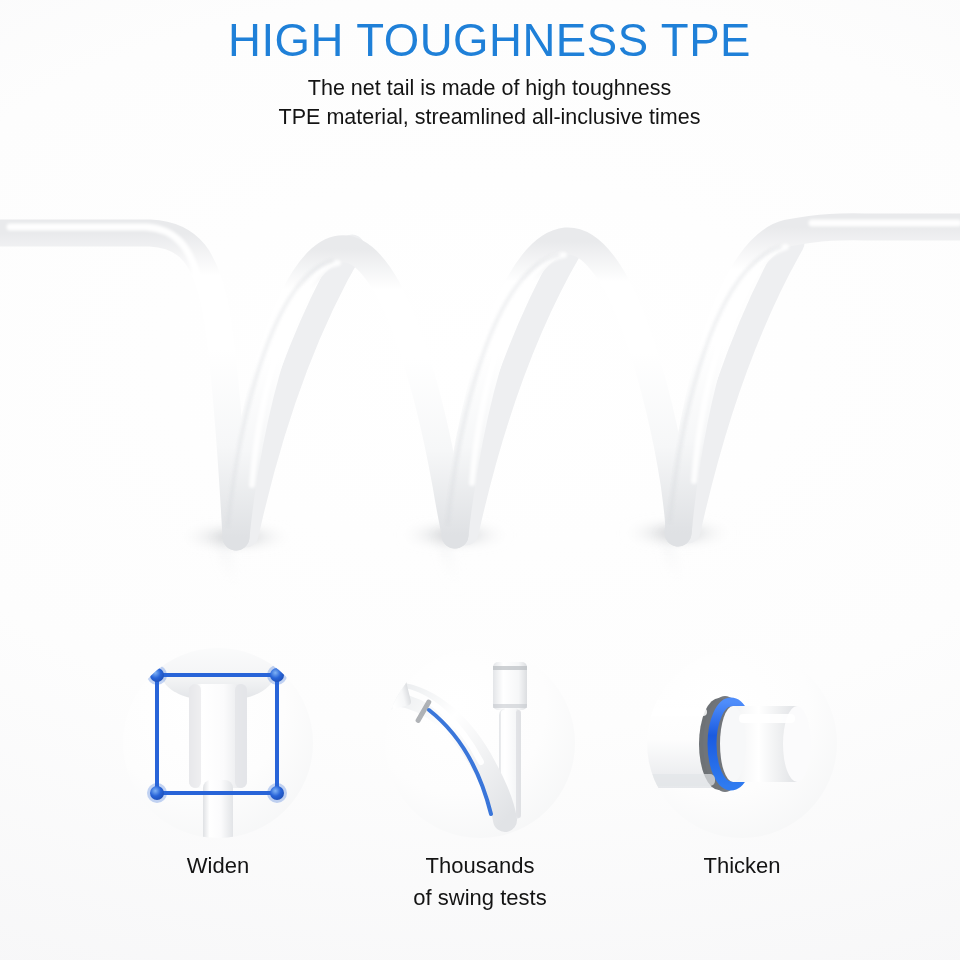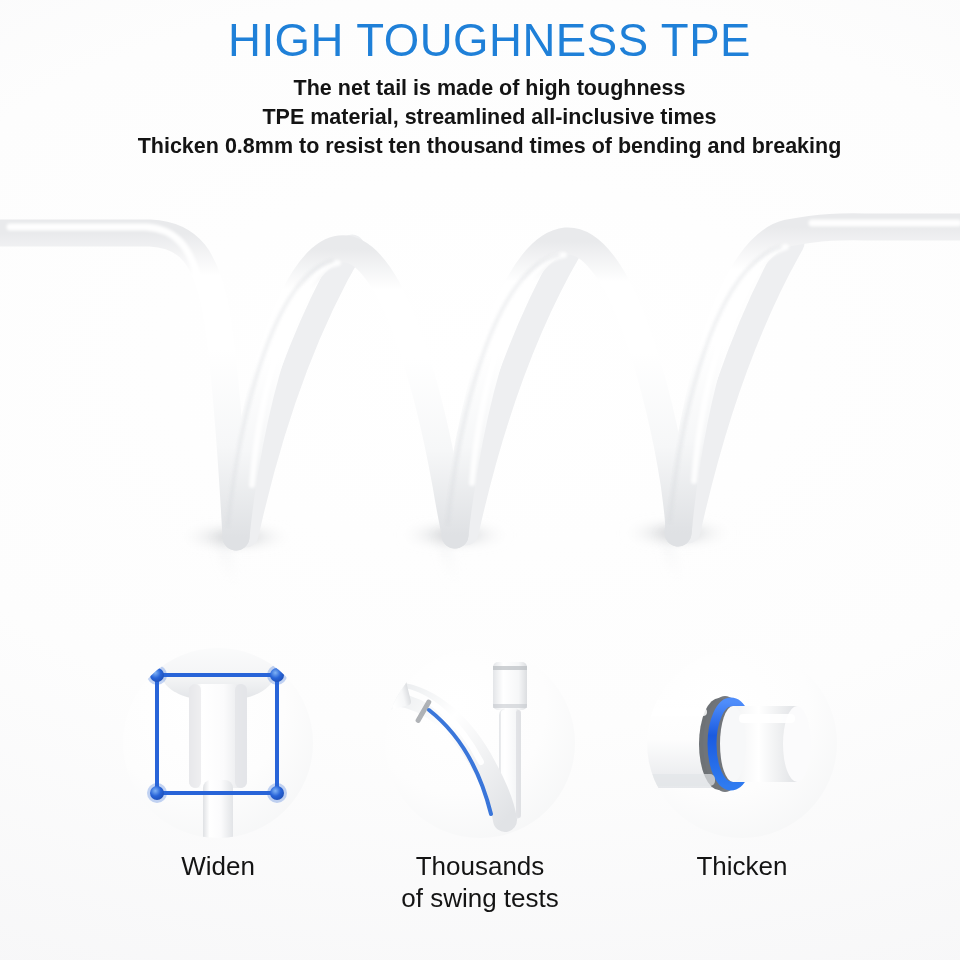--- a/index.html
+++ b/index.html
@@ -40,21 +40,21 @@
     white-space: nowrap;
     font-stretch: condensed;
     transform: scaleX(0.97);
   }
 
   .subtitle {
     margin-top: 8px;
     color: #141414;
     font-size: 21.5px;
     line-height: 29px;
-    font-weight: 700;
+    font-weight: 400;
   }
   .subtitle div { white-space: nowrap; }
 
   
   .hero {
     position: absolute;
     top: 185px; left: 0;
     width: 960px;
     height: 430px;
   }
@@ -96,38 +96,37 @@
     position: absolute;
     inset: 0;
     width: 190px;
     height: 190px;
   }
 
   .feature-label {
     margin-top: 12px;
     text-align: center;
     color: #141414;
-    font-size: 26px;
+    font-size: 22px;
     line-height: 32px;
     font-weight: 400;
     white-space: pre-line;
   }
 </style>
 </head>
 <body>
 
 <div class="page">
 
   <div class="header">
     <div class="title">HIGH TOUGHNESS TPE</div>
 
     <div class="subtitle">
       <div>The net tail is made of high toughness</div>
       <div>TPE material, streamlined all-inclusive times</div>
-      <div>Thicken 0.8mm to resist ten thousand times of bending and breaking</div>
     </div>
   </div>
 
   <div class="hero">
     <svg viewBox="0 0 960 430" xmlns="http://www.w3.org/2000/svg">
       <defs>
 
         <linearGradient id="tubeV" x1="0" y1="0" x2="0" y2="1">
           <stop offset="0%" stop-color="#e9eaec"></stop>
           <stop offset="14%" stop-color="#ffffff"></stop>

